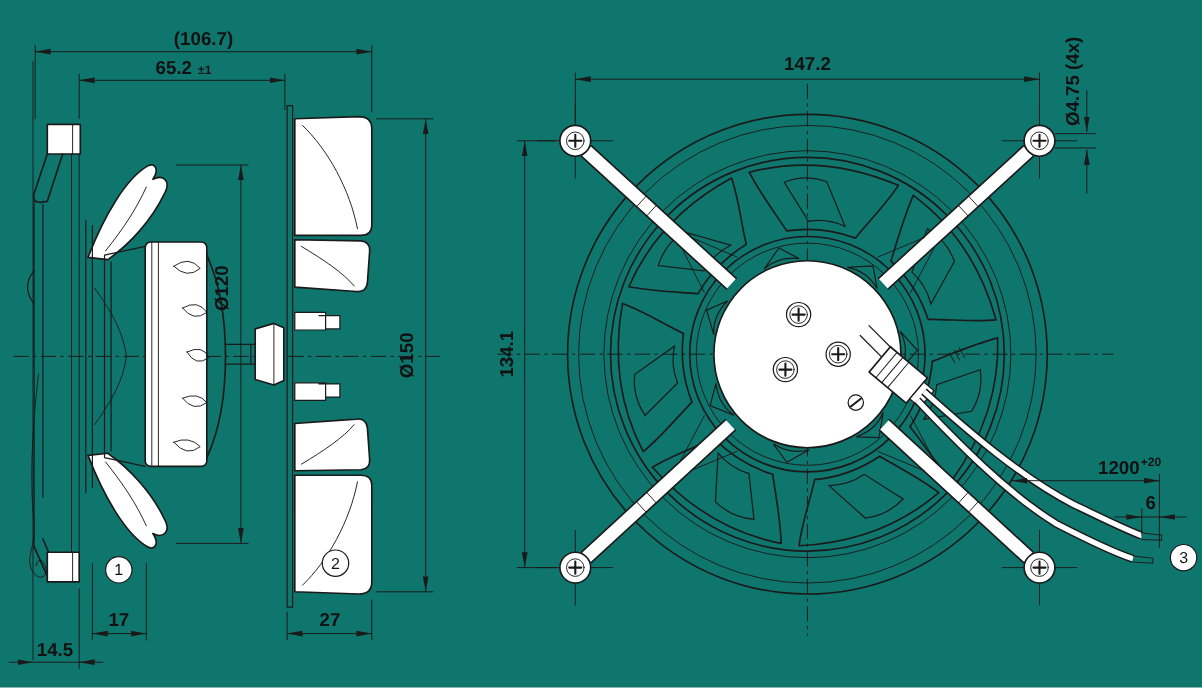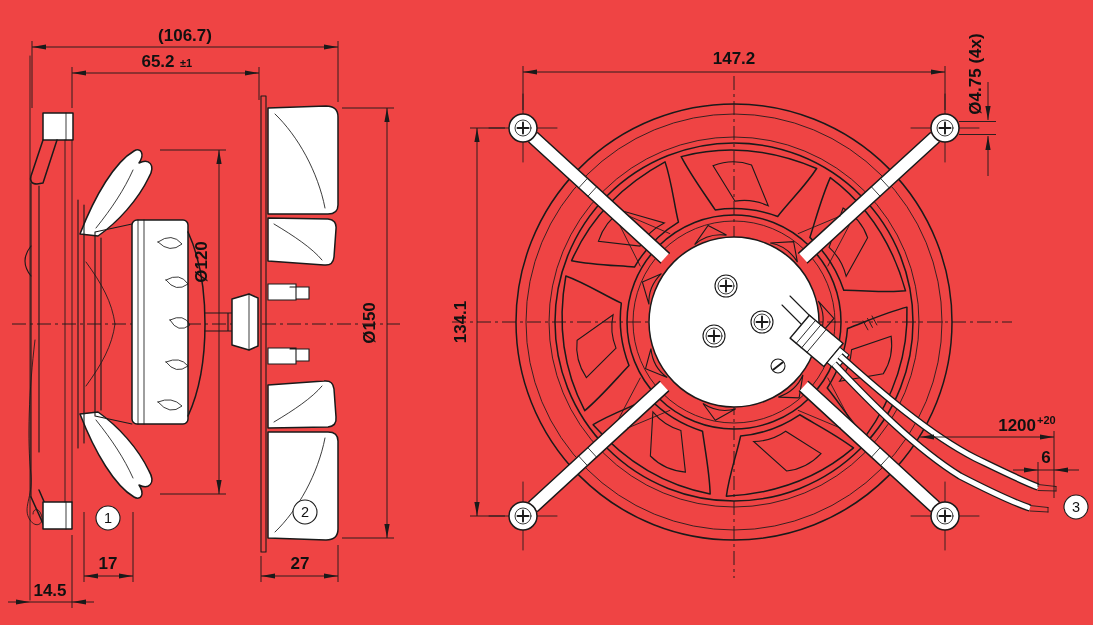--- a/index.html
+++ b/index.html
@@ -1,16 +1,16 @@
 <!DOCTYPE html>
 <html><head>
 <meta charset="utf-8">
 <style>
   html,body{margin:0;padding:0;background:#e8e8e8;}
-  .sheet{width:1093px;height:625px;background:#ef4444;position:relative;overflow:hidden;}
+  .sheet{width:1093px;height:625px;background:#0f766e;position:relative;overflow:hidden;}
   svg{display:block;}
   .ln{stroke:#1a1a1a;stroke-width:1.5;fill:none;stroke-linecap:round;stroke-linejoin:round;}
   .md{stroke:#1a1a1a;stroke-width:1.1;fill:none;stroke-linecap:round;}
   .tn{stroke:#1a1a1a;stroke-width:.85;fill:none;stroke-linecap:round;}
   .wf{fill:#ffffff;}
   .dim{stroke:#1a1a1a;stroke-width:.9;fill:none;}
   .ctr{stroke:#1a1a1a;stroke-width:.9;fill:none;stroke-dasharray:14 4 3 4;}
   .scr{stroke:#1a1a1a;stroke-width:1.9;fill:none;stroke-linecap:round;}
   text{font-family:"Liberation Sans","DejaVu Sans",sans-serif;fill:#111;}
   .d{font-size:17px;font-weight:700;}

